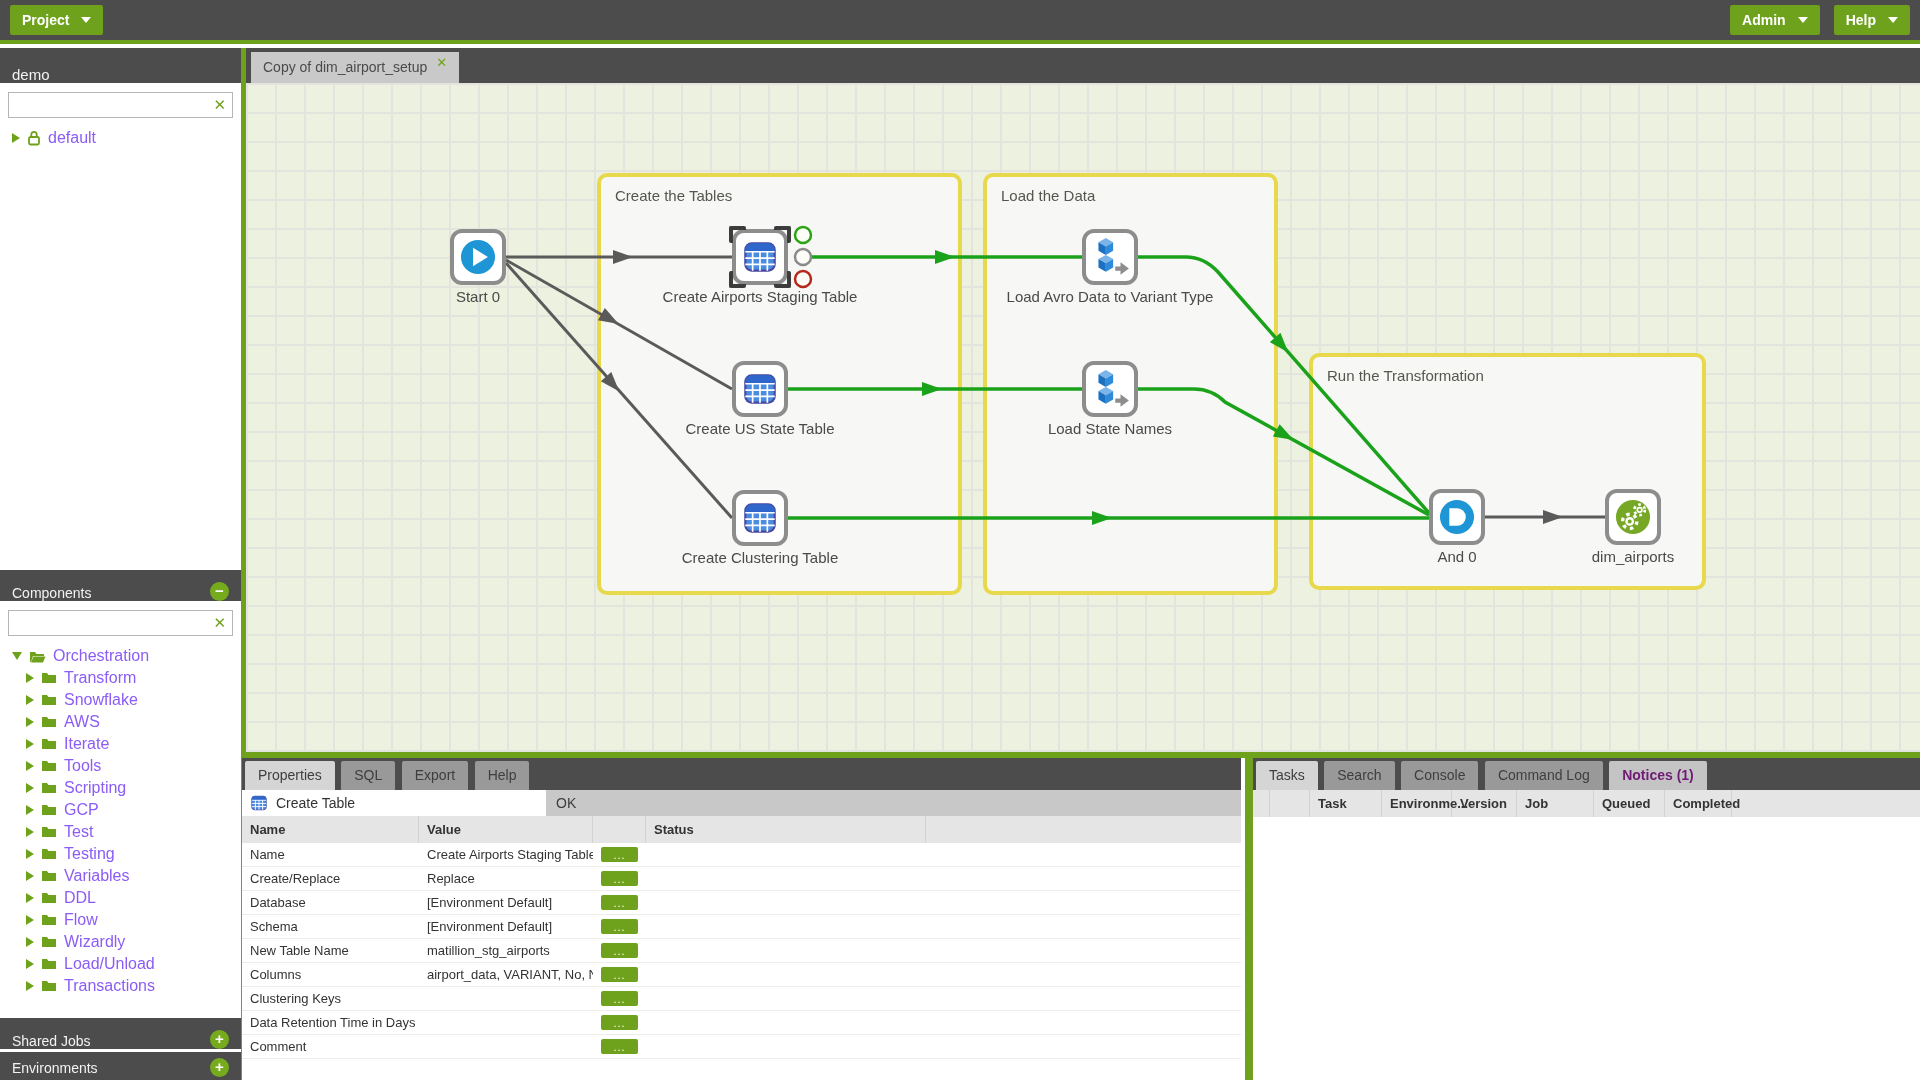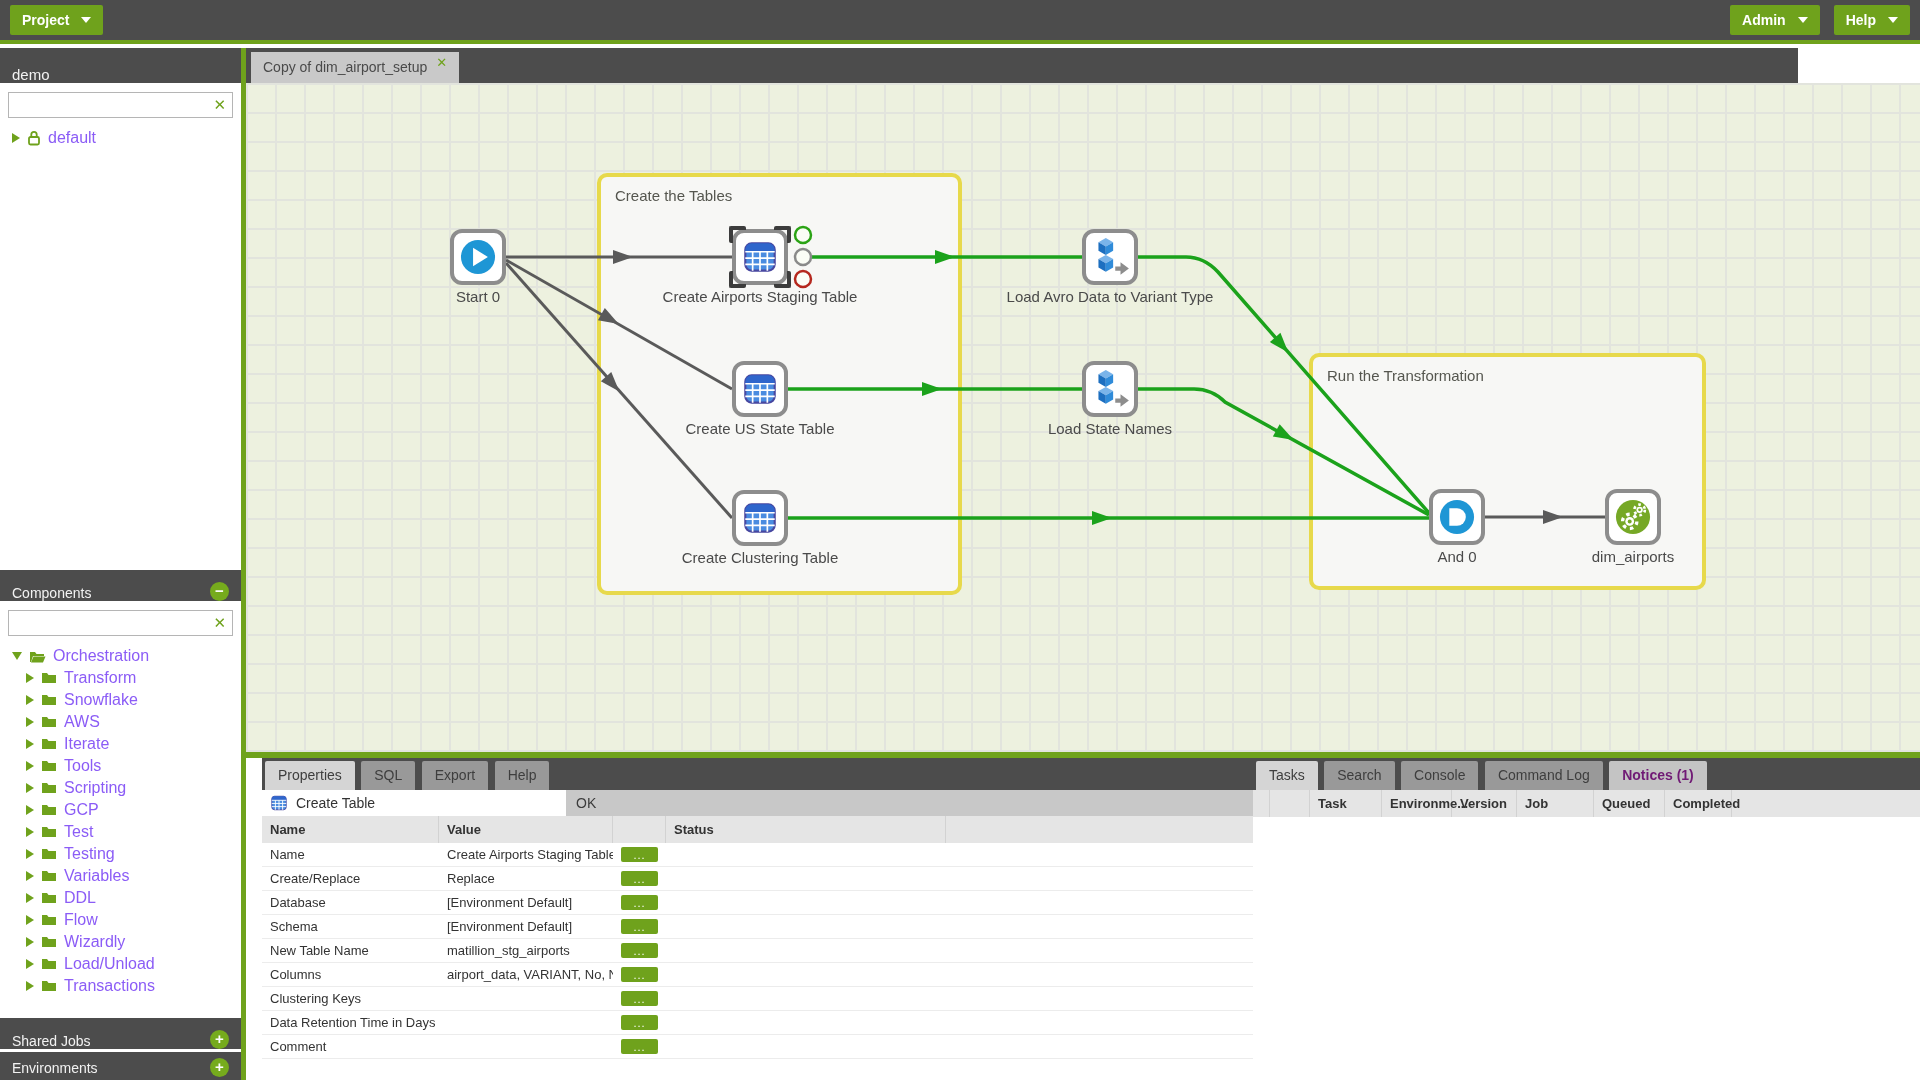--- a/index.html
+++ b/index.html
@@ -41,21 +41,21 @@
   .circle-btn { width: 19px; height: 19px; border-radius: 50%; background: #76ab1d;
                 color: #ffffff; text-align: center; line-height: 17px; font-size: 15px;
                 font-weight: bold; cursor: pointer; flex: none; }
   #shared-jobs { position: absolute; top: 970px; left: 0; right: 0; height: 31px;
                  font-size: 14px; justify-content: space-between; }
   #environments { position: absolute; top: 1004px; left: 0; right: 0; height: 76px;
                   font-size: 14px; justify-content: space-between; align-items: flex-start; }
   #environments .env-inner { display:flex; width:100%; align-items:center; justify-content: space-between; height:31px; }
 
   
-  #jobtabbar { position: absolute; left: 246px; top: 48px; width: 1552px; height: 35px;
+  #jobtabbar { position: absolute; left: 246px; top: 48px; width: 1674px; height: 35px;
                background: #4c4c4c; padding: 4px 0 0 5px; }
   .jobtab { display: inline-flex; align-items: flex-start; gap: 9px; height: 31px;
             background: #c9c9c9; color: #4a4a4a; font-size: 14px; padding: 7px 12px; cursor: pointer; }
   .jobtab .x { color: #6fa21c; font-size: 13px; font-weight: bold; position: relative; top: -4px; cursor: pointer; }
 
   
   #canvas { position: absolute; left: 246px; top: 83px; width: 1674px; height: 669px;
             background-color: #edf1df;
             background-image: linear-gradient(#e2e4dd 2px, transparent 2px),
                               linear-gradient(90deg, #e2e4dd 2px, transparent 2px);
@@ -72,21 +72,21 @@
   .ck { position: absolute; width: 17px; height: 17px; border: 4px solid #3c3c3c; border-radius: 2px; }
   .ck.tl { left: -7px; top: -7px; border-right: none; border-bottom: none; }
   .ck.tr { right: -7px; top: -7px; border-left: none; border-bottom: none; }
   .ck.bl { left: -7px; bottom: -7px; border-right: none; border-top: none; }
   .ck.br { right: -7px; bottom: -7px; border-left: none; border-top: none; }
 
   
   #hdivider { position: absolute; left: 246px; top: 752px; width: 1674px; height: 6px; background: #6fa21c; }
   #vdivider { position: absolute; left: 1245px; top: 758px; width: 8px; height: 322px; background: #6fa21c; }
   .panel { position: absolute; top: 758px; background: #ffffff; overflow: hidden; }
-  #props { left: 262px; width: 999px; height: 322px; }
+  #props { left: 242px; width: 999px; height: 322px; }
   #tasks { left: 1253px; width: 667px; height: 322px; }
   .ptabbar { background: #4c4c4c; height: 32px; padding: 3px 0 0 3px; white-space: nowrap; }
   .ptab { display: inline-block; background: #999999; color: #3e3e3e; font-size: 14px;
           padding: 6px 13px; margin-right: 2px; border-radius: 2px 2px 0 0; height: 29px; cursor: pointer; }
   .ptab.active { background: #d5d5d5; }
   .ptab.notices { background: #c4c4c4; font-weight: bold; color: #701a75; }
   #comp-title-row { display: flex; height: 26px; }
   #comp-title-left { width: 304px; background: #ffffff; display: flex; align-items: center;
                      gap: 8px; padding: 0 8px; font-size: 14px; color: #333333; border-radius: 6px; }
   #comp-title-right { flex: 1; background: #c8c8c8; display: flex; align-items: center;
@@ -287,20 +287,23 @@
       <span>Copy of dim_airport_setup</span>
       <span class="x">✕</span>
     </div>
   </div>
 
   <div id="canvas">
 
     <div class="group-box" style="left:351px;top:90px;width:365px;height:422px">
       <div class="group-title">Create the Tables</div>
     </div>
+    <div class="group-box" style="left:737px;top:90px;width:295px;height:422px">
+      <div class="group-title">Load the Data</div>
+    </div>
     <div class="group-box" style="left:1063px;top:270px;width:397px;height:237px">
       <div class="group-title">Run the Transformation</div>
     </div>
 
     <svg id="connections" width="1674" height="669">
 
       <path d="M260 174 H486" stroke="#5a5a5a" stroke-width="3" fill="none"></path>
       <path d="M260 177 L486 306" stroke="#5a5a5a" stroke-width="3" fill="none"></path>
       <path d="M260 180 L486 435" stroke="#5a5a5a" stroke-width="3" fill="none"></path>
       <path d="M1239 434 H1359" stroke="#5a5a5a" stroke-width="3" fill="none"></path>

